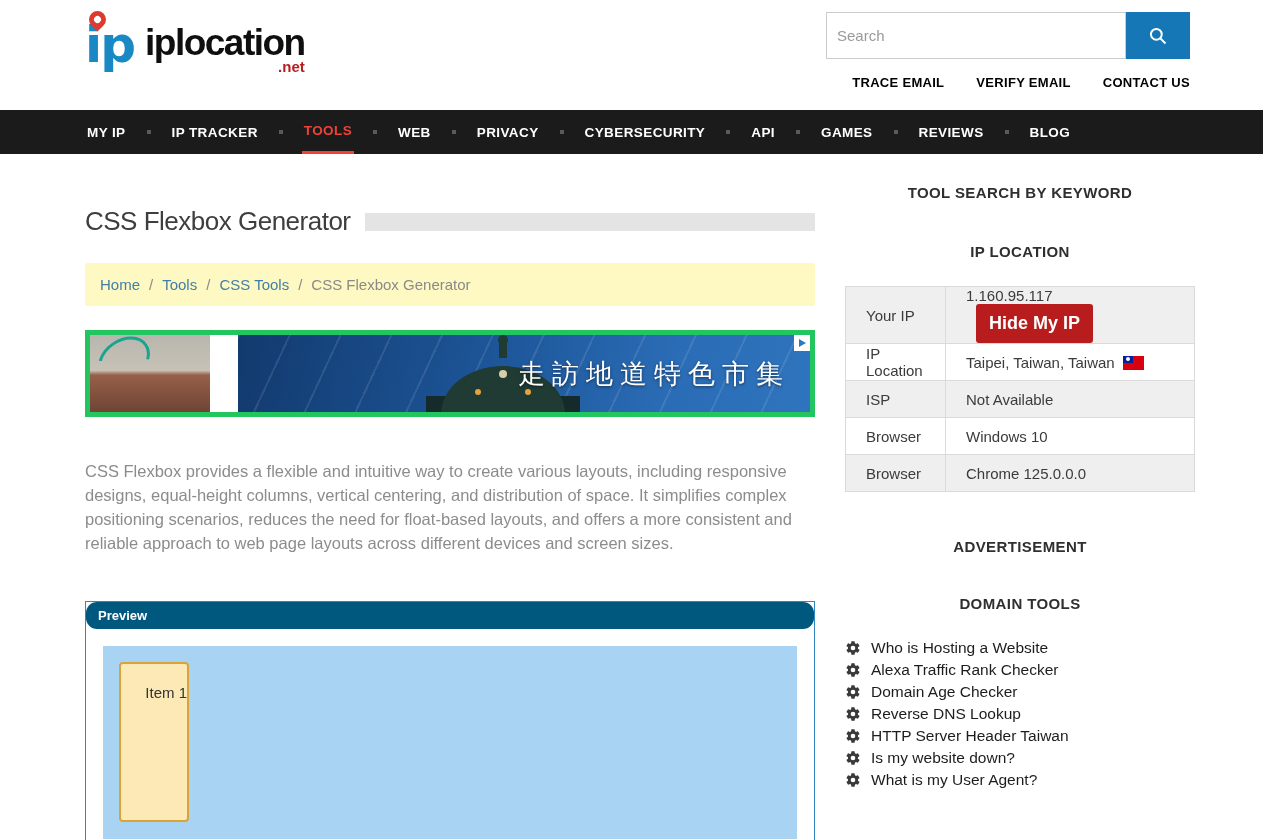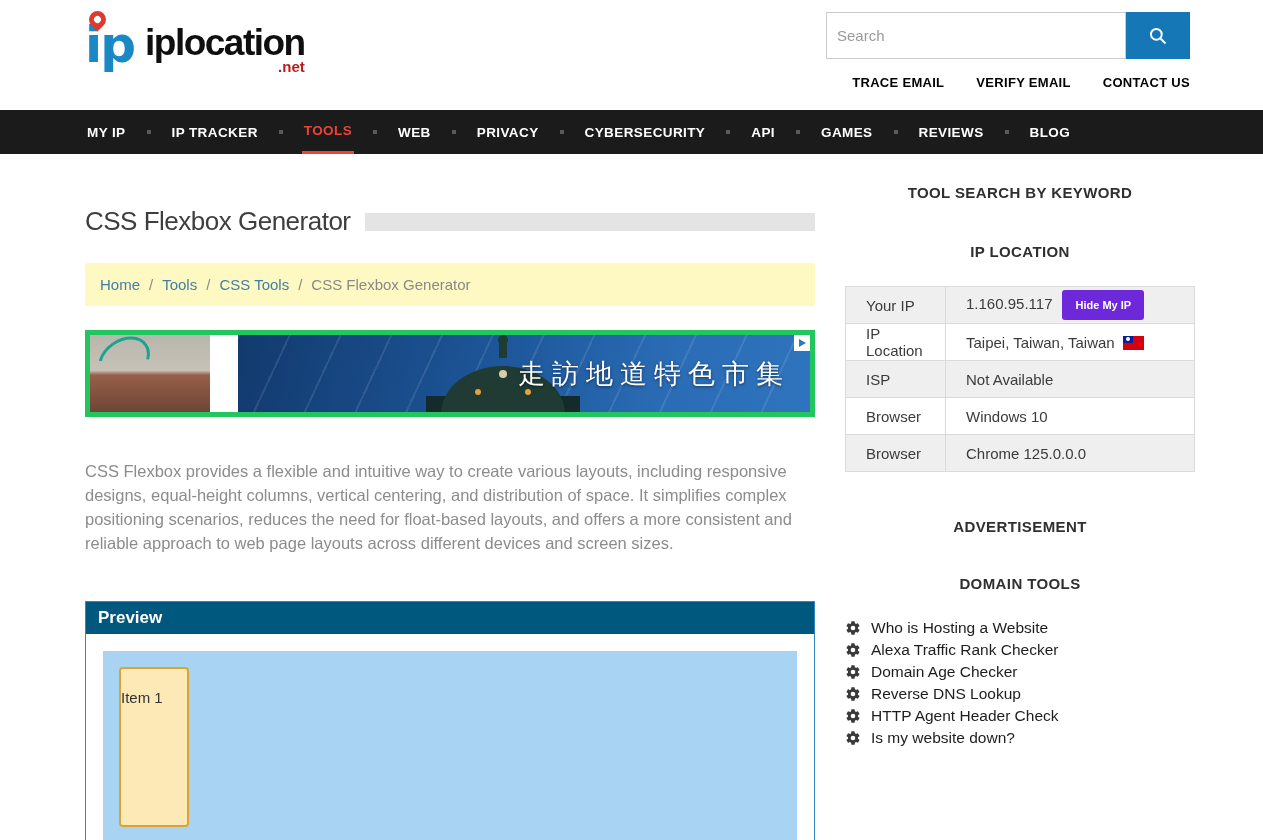--- a/index.html
+++ b/index.html
@@ -61,41 +61,41 @@
   .ad-dome { position:absolute; left:170px; bottom:-4px; }
   .ad-text { position:relative; color:#fff; font-size:27px; font-weight:500; letter-spacing:7px;
     padding-right:20px; text-shadow:0 1px 3px rgba(0,0,0,.55);
     font-family:"DejaVu Sans", sans-serif; z-index:2; }
   .ad-badge { position:absolute; top:0; right:0; width:16px; height:16px; background:#fff;
     display:flex; align-items:center; justify-content:center; z-index:3; cursor:pointer; }
   .ad-badge-tri { width:0; height:0; border-left:7px solid #2d7bbf;
     border-top:4px solid transparent; border-bottom:4px solid transparent; }
   .description { margin-top:42px; font-size:16.5px; line-height:24px; color:#8c8c8c; }
   .preview-panel { margin-top:46px; border:1px solid #2f86c0; }
-  .preview-header { background:#00587e; color:#fff; font-size:17px; font-weight:700; padding:6px 12px; }
+  .preview-header { background:#00587e; color:#fff; font-size:13px; font-weight:700; padding:6px 12px;border-radius:11px; }
   .preview-body { padding:17px; }
   .flex-container { background:#a9d3f2; height:193px; padding:16px; display:flex; align-items:flex-start; }
   .flex-item { width:70px; height:160px; background:#fce9b6; border:2px solid #d9a437;
-    border-radius:4px; text-align:left; padding-top:20px; font-size:15px; color:#333; }
+    border-radius:4px; text-align:right; padding-top:20px; font-size:15px; color:#333; }
   
   .sec-head { display:flex; align-items:center; gap:10px;flex-direction:column; }
   .sec-label { font-size:15px; font-weight:700; color:#2f2f2f; letter-spacing:.4px; white-space:nowrap; }
   .sec-bar { flex:1; height:14px; background:#e4e4e4; }
   .side-search { margin-top:14px; display:flex; }
   .side-search-input { flex:1; height:36px; border:1px solid #ccc; border-right:none;
     padding:0 12px; font-size:14px; color:#333; outline:none; font-family:inherit; }
   .side-search-btn { width:37px; height:36px; background:#1577b5; border:none; display:flex;
     align-items:center; justify-content:center; cursor:pointer; }
   .mt-32 { margin-top:32px; } .mt-46 { margin-top:46px; } .mt-30 { margin-top:30px; }
   .ip-table { width:100%; border-collapse:collapse; margin-top:16px; font-size:15px; }
   .ip-table td { border:1px solid #dadada; padding:0 20px; height:37px; color:#3b3b3b; }
   .ip-table tr:nth-child(odd) td { background:#efefef; }
   .ip-table td.lbl { width:100px; }
-  .hide-ip-btn { background:#6d28d9; color:#fff; border:none; border-radius:3px; font-weight:700;
-    font-size:11px; padding:9px 13px; margin-left:10px; cursor:pointer; font-family:inherit; }
+  .hide-ip-btn { background:#b91c1c; color:#fff; border:none; border-radius:3px; font-weight:700;
+    font-size:18px; padding:9px 13px; margin-left:10px; cursor:pointer; font-family:inherit; }
   .flag { display:inline-block; width:21px; height:14px; background:#d7000f; position:relative;
     margin-left:8px; vertical-align:-2px; }
   .flag::before { content:""; position:absolute; top:0; left:0; width:10px; height:7px; background:#0a1e96; }
   .flag::after { content:""; position:absolute; top:1.5px; left:3px; width:4px; height:4px;
     background:#fff; border-radius:50%; }
   .tools-list { margin-top:16px; display:flex; flex-direction:column; gap:2px; }
   .tool-item { display:flex; align-items:center; gap:10px; font-size:15.5px; color:#1d1d1d;
     padding:1px 0; cursor:pointer; }
   .gear-icon { width:16px; height:16px; fill:#3a3a3a; flex:0 0 16px; }
   .mag-icon { width:20px; height:20px; stroke:#fff; stroke-width:2.4; fill:none; }
@@ -286,23 +286,29 @@
       <div class="tool-item">
         <svg class="gear-icon">
             <use href="#gear"></use>
           </svg>
         <span>Reverse DNS Lookup</span>
       </div>
       <div class="tool-item">
         <svg class="gear-icon">
             <use href="#gear"></use>
           </svg>
-        <span>HTTP Agent Header Check</span>
+        <span>HTTP Server Header Taiwan</span>
       </div>
       <div class="tool-item">
         <svg class="gear-icon">
             <use href="#gear"></use>
           </svg>
         <span>Is my website down?</span>
+      </div>
+      <div class="tool-item">
+        <svg class="gear-icon">
+            <use href="#gear"></use>
+          </svg>
+        <span>What is my User Agent?</span>
       </div>
     </div>
   </aside>
 </div>
 
 </body></html>

